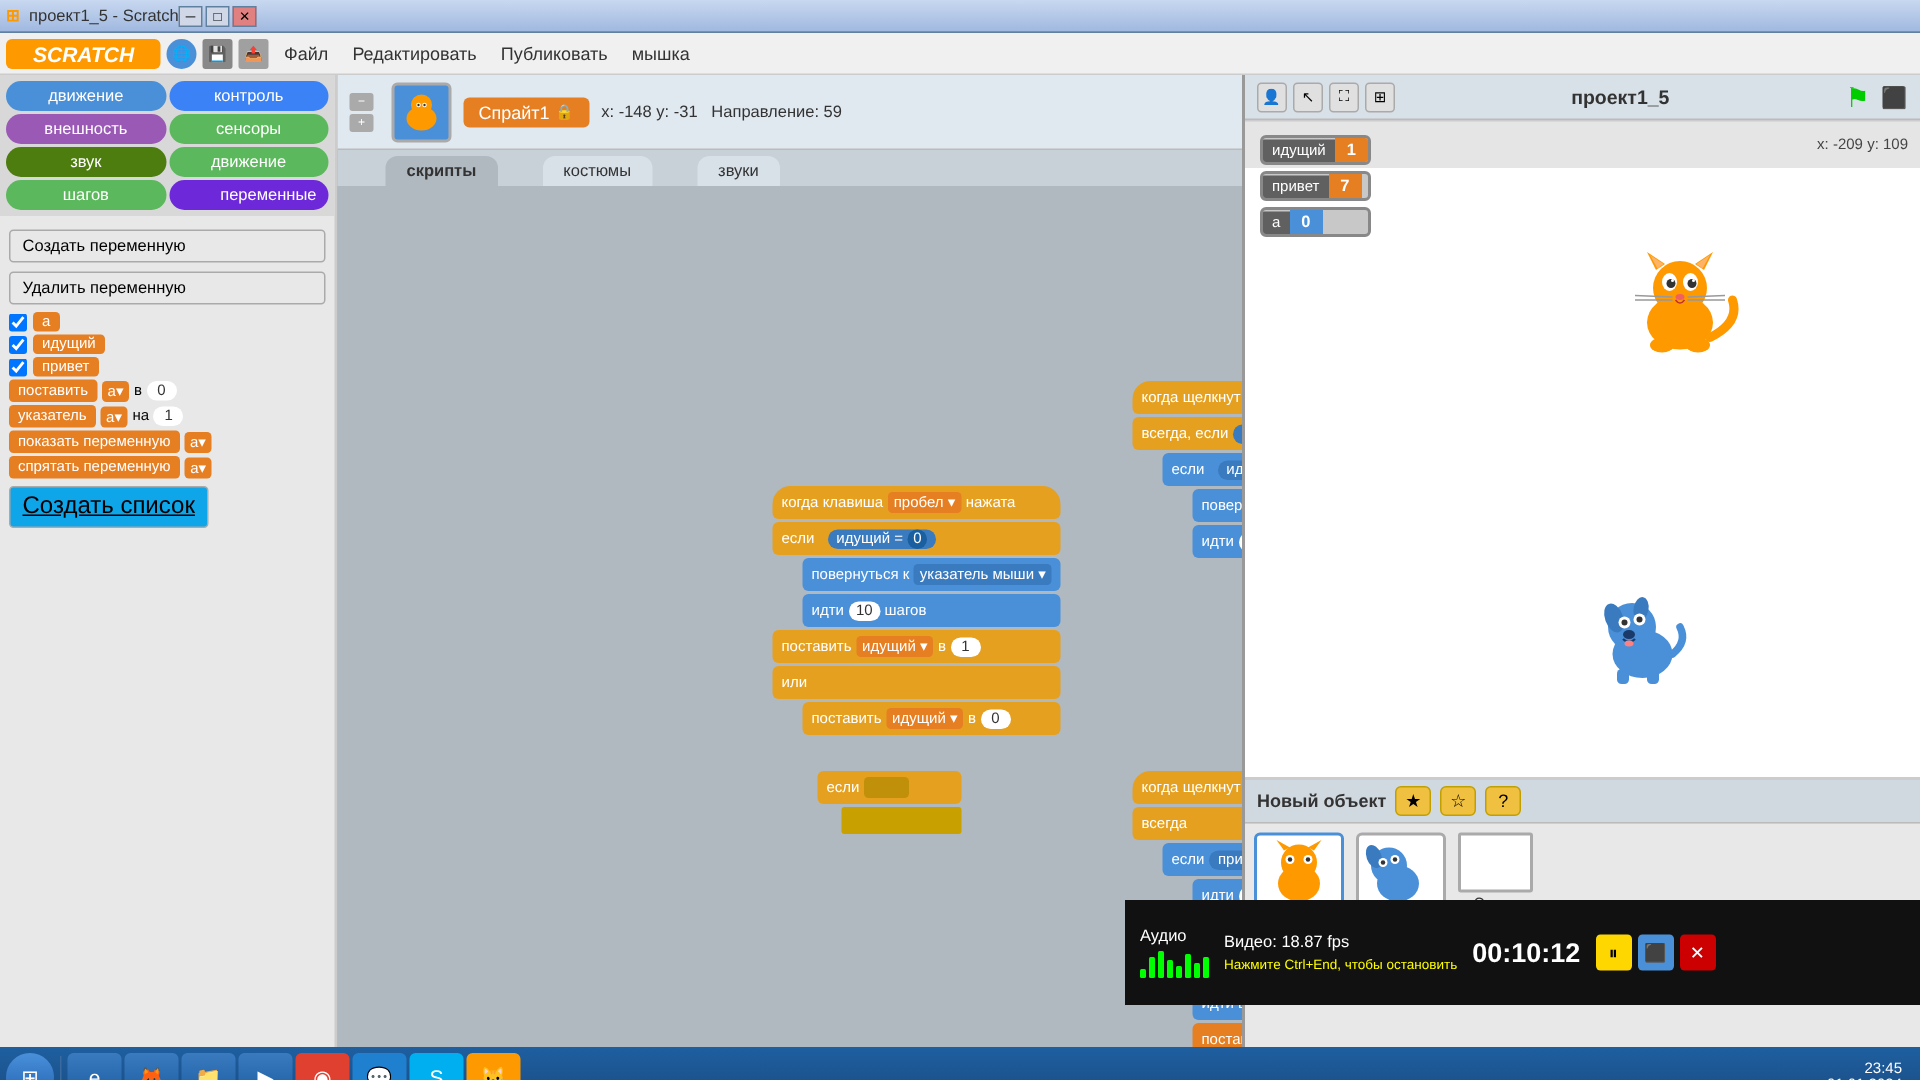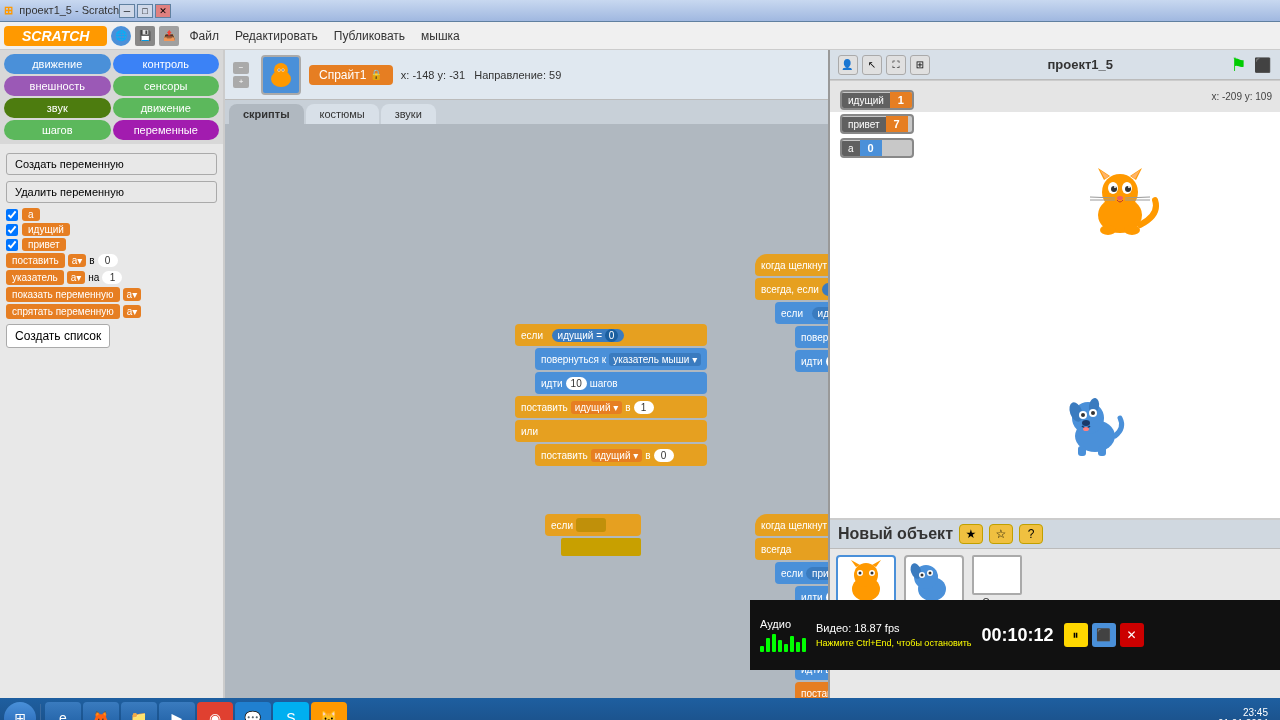--- a/index.html
+++ b/index.html
@@ -85,21 +85,21 @@
       cursor: pointer;
       font-weight: normal;
     }
     .cat-motion { background: #4a90d9; }
     .cat-control { background: #3b82f6; }
     .cat-appearance { background: #9b59b6; }
     .cat-sensors { background: #5cb85c; }
     .cat-sound { background: #4d7c0f; }
     .cat-operators { background: #5cb85c; }
     .cat-pen { background: #5cb85c; }
-    .cat-variables { background: #a21caf; }
+    .cat-variables { background: #6d28d9; text-align: right; }
 
     
     #var-area {
       padding: 6px;
       flex: 1;
     }
     .var-create-btn, .var-delete-btn {
       background: #e8e8e8;
       border: 1px solid #aaa;
       border-radius: 3px;
@@ -138,27 +138,28 @@
       font-size: 10px;
     }
     .block-small {
       background: #e67e22;
       color: white;
       padding: 1px 4px;
       border-radius: 3px;
       font-size: 10px;
     }
     .var-list-btn {
-      background: #ffffff;
+      background: #0ea5e9;
       border: 1px solid #aaa;
       border-radius: 3px;
       padding: 4px 8px;
       margin: 3px 0;
-      font-size: 12px;
+      font-size: 16px;
       cursor: pointer;
+      text-decoration: underline;
     }
 
     
     #center {
       flex: 1;
       background: #b0b8c0;
       display: flex;
       flex-direction: column;
       border-right: 2px solid #999;
     }
@@ -198,20 +199,21 @@
       padding: 4px 4px 0;
       gap: 2px;
     }
     .stab {
       padding: 4px 14px;
       border-radius: 8px 8px 0 0;
       font-size: 11px;
       cursor: pointer;
       background: #d8e0e8;
       color: #333;
+      margin-left: 28px;
     }
     .stab.active {
       background: #b0b8c0;
       font-weight: bold;
     }
 
     
     #script-canvas {
       flex: 1;
       background: #b0b8c0;
@@ -406,21 +408,21 @@
       background: #e8e8e8;
     }
     #sprite-list-header {
       background: #d0d8e0;
       padding: 4px 8px;
       display: flex;
       align-items: center;
       gap: 6px;
       border-bottom: 1px solid #bbb;
     }
-    .new-obj-label { font-size: 16px; font-weight: bold; color: #333; }
+    .new-obj-label { font-size: 12px; font-weight: bold; color: #333; }
     .new-obj-btn {
       background: #f0c040;
       border: 1px solid #c0a000;
       border-radius: 4px;
       width: 24px; height: 20px;
       display: flex; align-items: center; justify-content: center;
       font-size: 12px; cursor: pointer;
     }
     #sprite-list {
       display: flex;
@@ -632,20 +634,25 @@
       <div class="stab active">скрипты</div>
       <div class="stab">костюмы</div>
       <div class="stab">звуки</div>
     </div>
 
     <div id="script-canvas">
 
       <div class="scratch-block" style="left:290px;top:200px;">
         <div class="blk">
 
+          <div class="blk-row blk-yellow blk-hat">
+            когда клавиша
+            <span class="blk-dropdown">пробел ▾</span>
+            нажата
+          </div>
 
           <div class="blk-row blk-yellow" style="padding-left:6px;">
             если &nbsp;
             <span class="blk-condition">идущий = <span class="blk-input" style="background:#1a5fa0;color:white;padding:1px 4px;border-radius:8px;">0</span></span>
           </div>
 
           <div class="blk-row blk-blue blk-indent" style="margin-left:20px;">
             повернуться к
             <span class="blk-dropdown-blue">указатель мыши ▾</span>
           </div>

